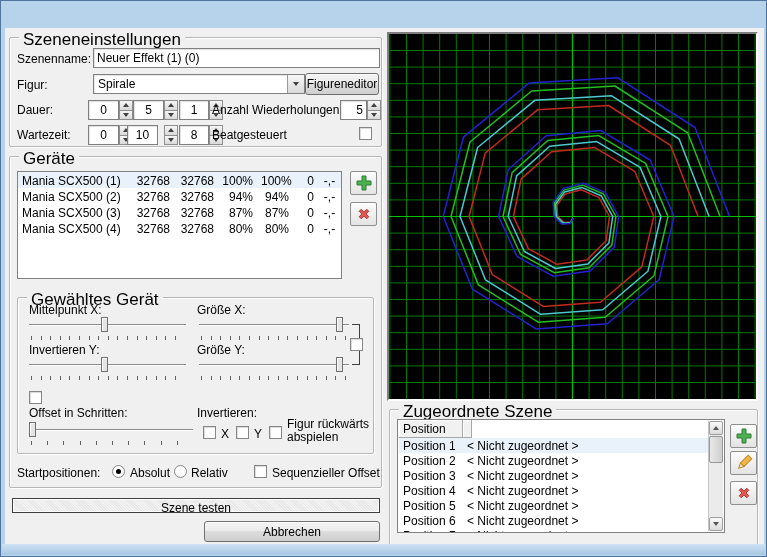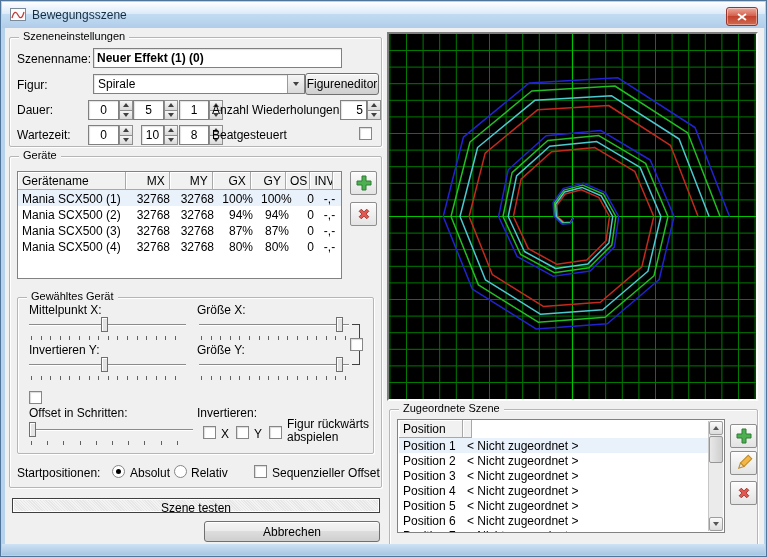--- a/index.html
+++ b/index.html
@@ -12,21 +12,21 @@
     display:flex;align-items:center;padding-left:8px}
   .titlebar .title{font-size:12px;color:#16днеe?}
   .title{font-size:12px;color:#162c40;margin-left:6px}
   .close{position:absolute;top:5px;right:7px;width:32px;height:19px;border:1px solid #99342b;border-radius:3px;
     background:linear-gradient(#eca99c,#d5624f 45%,#c23f2b 46%,#d06a50);
     box-shadow:inset 0 0 0 1px rgba(255,255,255,.4);display:flex;align-items:center;justify-content:center}
   .client{position:absolute;left:4px;top:27px;width:759px;height:518px;background:#f0f0f0}
   .frame-b{position:absolute;left:1px;right:1px;bottom:1px;height:11px;background:linear-gradient(#cde2f4,#a7c6e2)}
 
   .grp{position:absolute;border:1px solid #b6b6b6;border-radius:2px;box-shadow:inset 1px 1px 0 #ffffff,1px 1px 0 #ffffff}
-  .grp-lbl{position:absolute;top:-8px;left:9px;background:#f0f0f0;padding:0 4px;font-size:11px;color:#000;white-space:nowrap}
+  .grp-lbl{position:absolute;top:-8px;left:9px;background:#f0f0f0;padding:0 4px;font-size:17px;color:#000;white-space:nowrap}
 
   .lbl{position:absolute;font-size:12px;color:#000;white-space:nowrap;line-height:14px}
   .input{position:absolute;background:#fff;border:1px solid #808080;box-shadow:inset 1px 1px 1px rgba(0,0,0,.12);
     font-size:12px;padding:0 3px;color:#000}
   .ctr{text-align:center}.rt{text-align:right}
 
   .btn{position:absolute;font-size:12px;color:#000;border:1px solid #707070;border-radius:3px;
     background:linear-gradient(#f4f4f4,#ececec 45%,#dddddd 50%,#cfcfcf);
     box-shadow:inset 0 1px 0 #fff;display:flex;align-items:center;justify-content:center}
   .btn.default{border-color:#2b2b2b;outline:1px dotted #6a6a6a;outline-offset:-4px}
@@ -81,42 +81,28 @@
     border:2px solid;border-color:#7e7e7e #fdfdfd #fdfdfd #7e7e7e}
 
   .testbtn{position:absolute;font-size:12px;color:#000;text-align:center;height:15px;line-height:19px;overflow:hidden;
     border:1px solid #3f3f3f;box-shadow:inset 0 0 0 1px #fff;
     background-image:repeating-linear-gradient(45deg,#f3f3f3 0 1px,#e7e7e7 1px 2px)}
 </style>
 </head>
 <body>
 
 <div class="win">
-  <div class="titlebar">
-    <span style="display:inline-flex">
-      <svg width="16" height="16" viewBox="0 0 16 16">
-        <rect x="0.5" y="1.5" width="15" height="12" fill="#fdfdfd" stroke="#7a8a99"></rect>
-        <path d="M2 11 C4 4,6 4,8 8 C10 12,12 12,14 5" stroke="#c23b3b" fill="none" stroke-width="1.3"></path>
-      </svg>
-    </span>
-    <span class="title">Bewegungsszene</span>
-    <div class="close">
-      <svg width="10" height="8" viewBox="0 0 10 8">
-        <path d="M1 1 L9 7 M9 1 L1 7" stroke="#fff" stroke-width="1.8"></path>
-      </svg>
-    </div>
-  </div>
 
   <div class="client">
 
     <div class="grp" style="left:4px;top:9px;width:373px;height:110px">
       <span class="grp-lbl">Szeneneinstellungen</span>
     </div>
     <span class="lbl" style="left:12px;top:24px">Szenenname:</span>
-    <input class="input" style="left: 88px; top: 20px; width: 249px; height: 20px; font-weight: bold;" value="Neuer Effekt (1) (0)">
+    <input class="input" style="left: 88px; top: 20px; width: 287px; height: 20px;" value="Neuer Effekt (1) (0)">
     <span class="lbl" style="left:12px;top:50px">Figur:</span>
     <div class="combo" style="left:88px;top:46px;width:212px;height:20px">
       <span class="combo-text">Spirale</span>
       <span class="combo-btn">
           <i class="tri-dn"></i>
         </span>
     </div>
     <button class="btn" style="left:300px;top:45px;width:74px;height:22px">Figureneditor</button>
 
     <span class="lbl" style="left:12px;top:75px">Dauer:</span>
@@ -161,21 +147,21 @@
     <span class="lbl" style="left:12px;top:100px">Wartezeit:</span>
     <input class="input ctr" style="left: 83px; top: 97px; width: 31px; height: 20px;" value="0">
     <div class="spin" style="left:114px;top:97px">
       <span class="sbtn">
           <i class="tri-up"></i>
         </span>
       <span class="sbtn">
           <i class="tri-dn"></i>
         </span>
     </div>
-    <input class="input ctr" style="left: 136px; top: 97px; width: 23px; height: 20px;" value="10">
+    <input class="input ctr" style="left: 122px; top: 97px; width: 31px; height: 20px;" value="10">
     <div class="spin" style="left:159px;top:97px">
       <span class="sbtn">
           <i class="tri-up"></i>
         </span>
       <span class="sbtn">
           <i class="tri-dn"></i>
         </span>
     </div>
     <input class="input ctr" style="left: 174px; top: 97px; width: 30px; height: 20px;" value="8">
     <div class="spin" style="left:204px;top:97px">
@@ -186,30 +172,20 @@
           <i class="tri-dn"></i>
         </span>
     </div>
     <span class="lbl" style="left:207px;top:100px">Beatgesteuert</span>
     <span class="cb" style="left:354px;top:99px"></span>
 
     <div class="grp" style="left:4px;top:128px;width:373px;height:332px">
       <span class="grp-lbl">Geräte</span>
     </div>
     <div class="tbl" style="left:12px;top:143px;width:325px;height:108px">
-      <div class="thead">
-          <div class="th dc0">Gerätename</div>
-          <div class="th dc1">MX</div>
-          <div class="th dc2">MY</div>
-          <div class="th dc3">GX</div>
-          <div class="th dc4">GY</div>
-          <div class="th dc5">OS</div>
-          <div class="th dc6">INV</div>
-          <div class="th dcf" style="border-right: none;"></div>
-        </div>
       <div>
           <div class="trow sel">
             <div class="tc dc0">Mania SCX500 (1)</div>
             <div class="tc dc1">32768</div>
             <div class="tc dc2">32768</div>
             <div class="tc dc3">100%</div>
             <div class="tc dc4">100%</div>
             <div class="tc dc5">0</div>
             <div class="tc dc6">-,-</div>
           </div>

